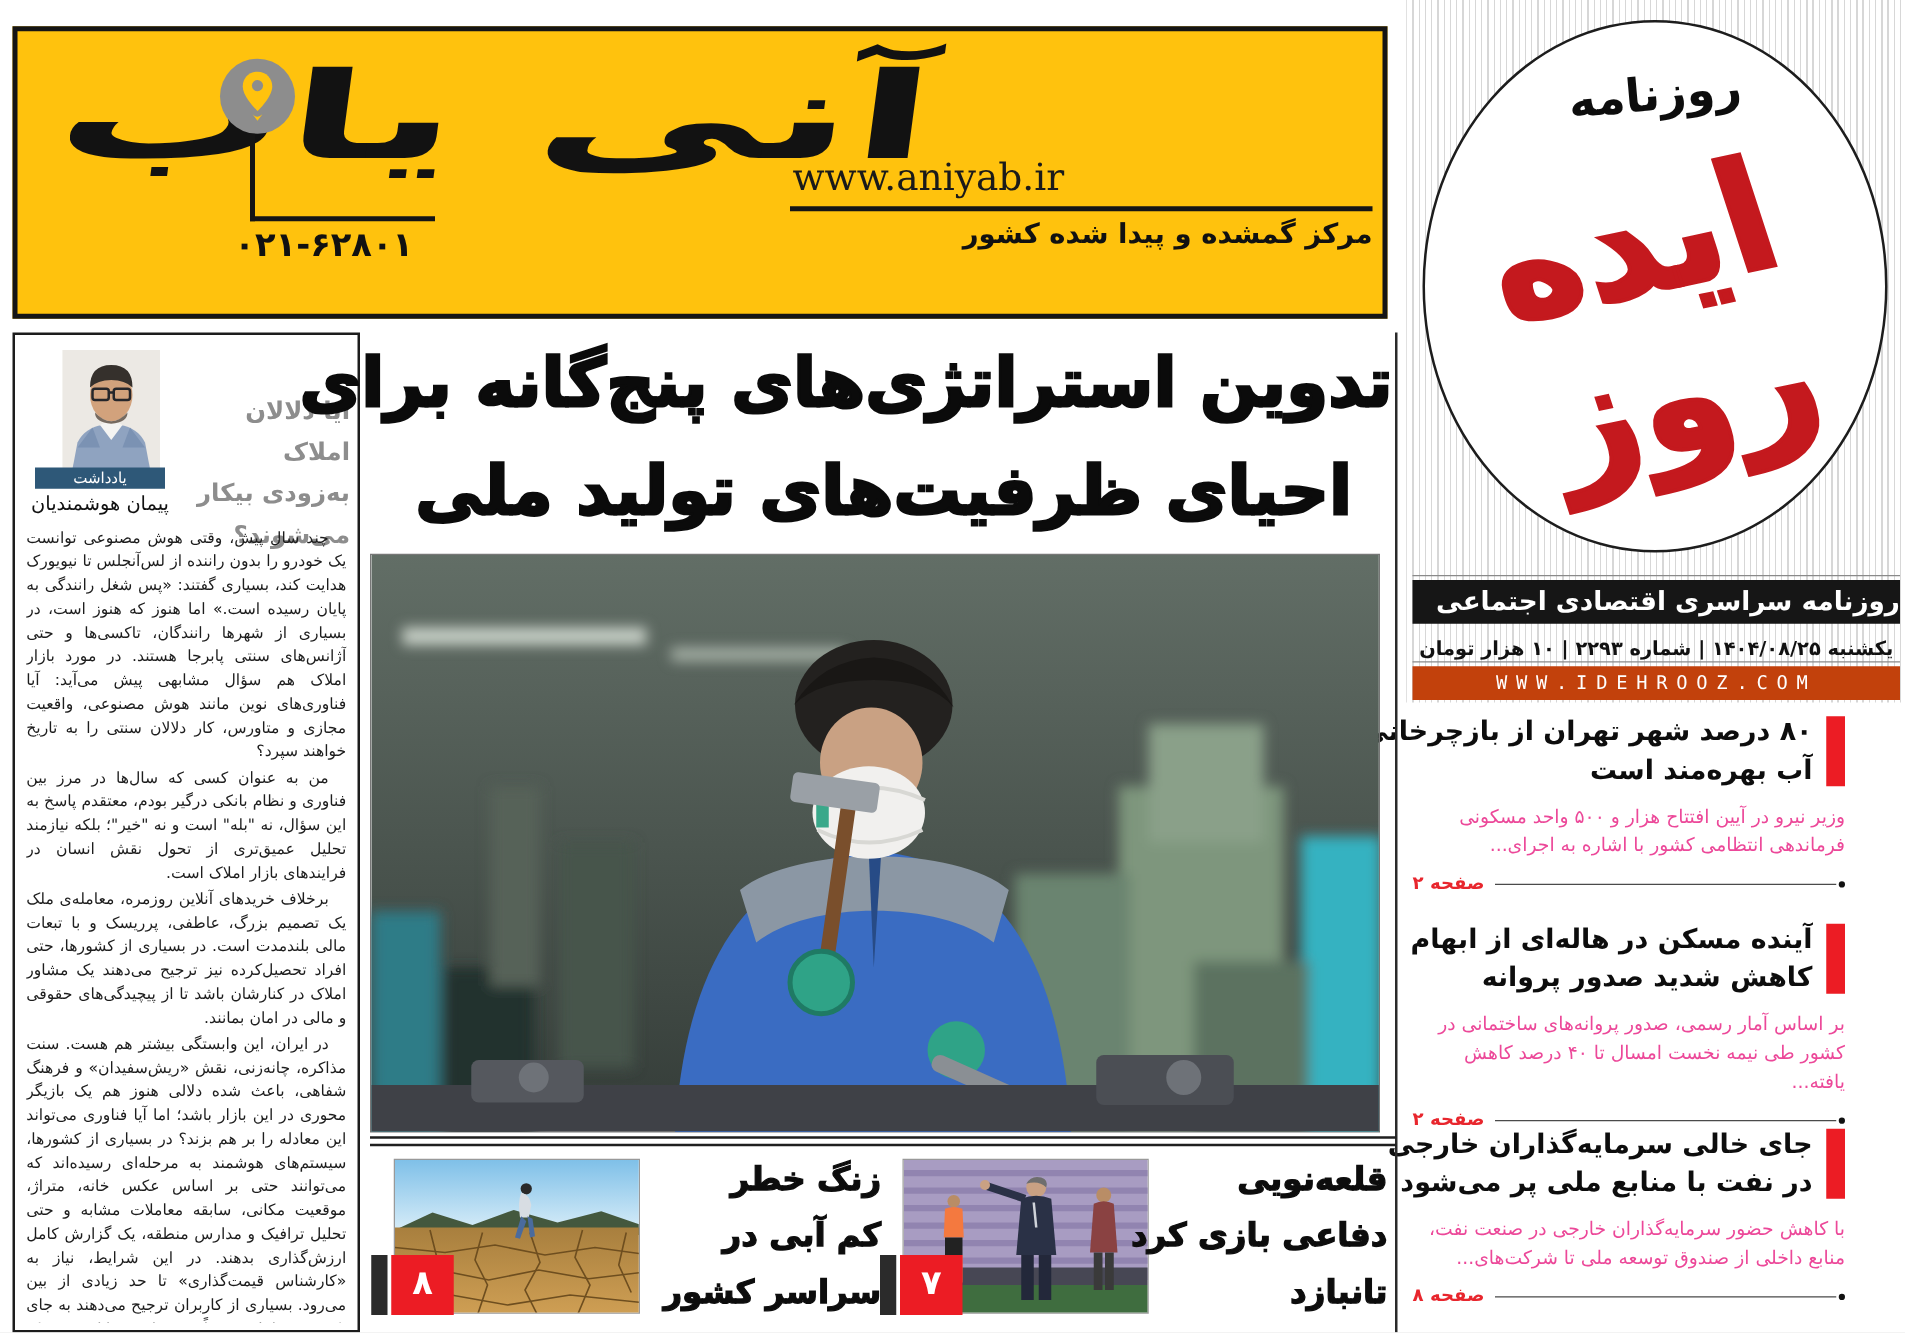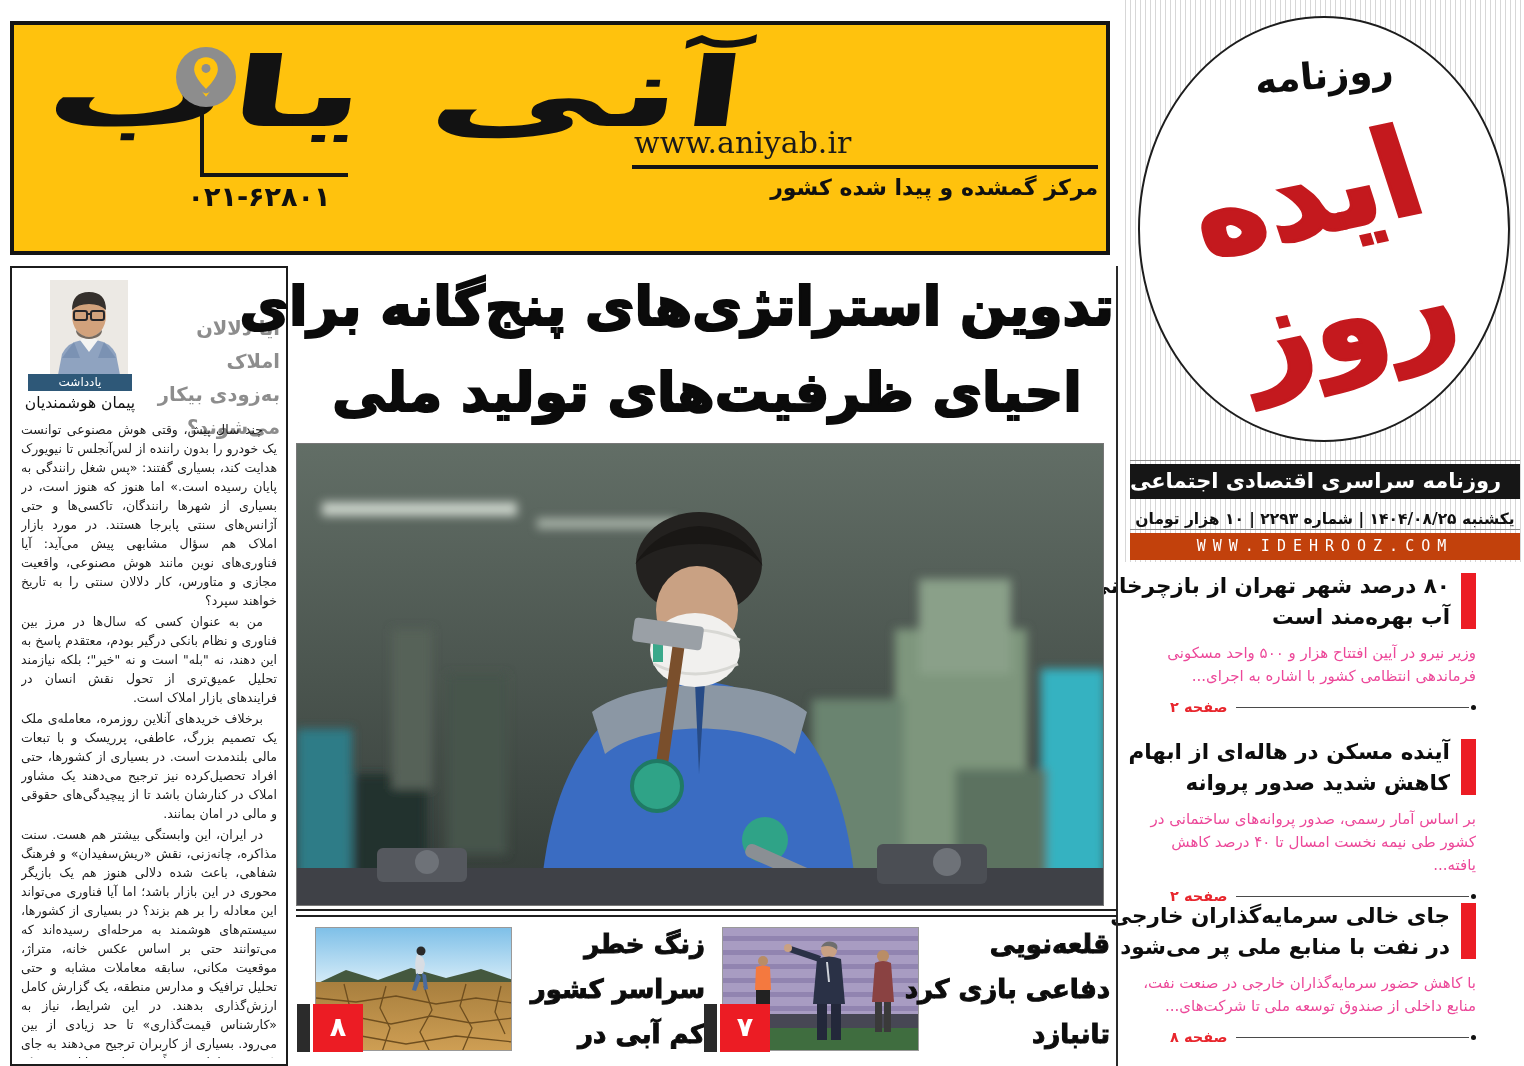--- a/index.html
+++ b/index.html
@@ -25,33 +25,33 @@
   .stripes{left:1125px;top:0;width:399px;height:562px;
            background:repeating-linear-gradient(90deg,#d7d7d7 0,#d7d7d7 1px,#fff 1px,#fff 5px);}
   .logo-circle{left:1138px;top:16px;width:372px;height:426px;border-radius:50%;background:#fff;
                border:2.5px solid #1d1d1d;overflow:hidden;}
   .logo-kicker{position:absolute;left:0;top:36px;width:100%;text-align:center;font-size:37px;font-weight:bold;
                transform:rotate(-5deg);color:#0d0d0d;}
   .logo-main{position:absolute;left:-15px;top:108px;width:400px;text-align:center;font-size:122px;font-weight:bold;
              color:#c4191e;transform:rotate(-12deg) skewX(6deg);line-height:130px;-webkit-text-stroke:3px #c4191e;}
   .hairline{height:1px;background:#8a8a8a;}
   .strap-bar{left:1130px;top:464px;width:390px;height:35px;background:#161616;color:#fff;
-             text-align:left;font-size:21px;font-weight:bold;line-height:35px;direction:rtl;}
+             text-align:right;font-size:21px;font-weight:bold;line-height:35px;direction:rtl;}
   .date-line{left:1130px;top:510px;width:390px;text-align:center;font-size:15.5px;font-weight:bold;direction:rtl;}
   .web-bar{left:1130px;top:533px;width:390px;height:27px;background:#c2410c;color:#fff;text-align:center;
            font-family:"DejaVu Sans Mono",monospace;font-size:15px;letter-spacing:7px;line-height:27px;direction:ltr;}
 
   
   .sb-item{left:1130px;width:346px;direction:rtl;}
   .sb-head{padding-left:26px;text-align:right;font-size:21.5px;font-weight:bold;line-height:31px;
            white-space:nowrap;color:#0d0d0d;position:relative;padding-right:0;}
   .sb-head .sb-redbar{position:absolute;right:-0px;top:3px;width:15px;height:56px;background:#ec1c24;}
   .sb-head-lines{padding-right:26px;}
   .sb-body{margin-top:10px;font-size:15px;line-height:23px;color:#ec4899;text-align:right;}
-  .sb-sep{display:flex;align-items:center;direction:ltr;margin-top:11px;margin-left:40px;}
+  .sb-sep{display:flex;align-items:center;direction:ltr;margin-top:11px;}
   .sb-page{color:#e8262d;font-weight:bold;font-size:14.5px;white-space:nowrap;margin-right:8px;}
   .sb-line{flex:1;height:1px;background:#4a4a4a;}
   .sb-dot{width:5px;height:5px;border-radius:50%;background:#111;margin-left:2px;}
 
   .vdivider{left:1116px;top:266px;width:2px;height:800px;background:#2a2a2a;}
 
   
   .op-col{left:10px;top:266px;width:278px;height:800px;border:2px solid #1c1c1c;background:#fff;direction:rtl;}
   .op-photo{position:absolute;right:158px;left:40px;top:12px;width:78px;height:95px;overflow:hidden;background:#ece9e4;}
   .op-label{position:absolute;left:16px;top:106px;width:104px;height:17px;background:#2e5878;color:#fff;
@@ -178,21 +178,21 @@
     </div>
     <div class="op-label">یادداشت</div>
     <div class="op-author">پیمان هوشمندیان</div>
     <div class="op-headline">
       <div>آیا دلالان املاک</div>
       <div>به‌زودی بیکار</div>
       <div>می‌شوند؟</div>
     </div>
     <div class="op-body">
       <p>چند سال پیش، وقتی هوش مصنوعی توانست یک خودرو را بدون راننده از لس‌آنجلس تا نیویورک هدایت کند، بسیاری گفتند: «پس شغل رانندگی به پایان رسیده است.» اما هنوز که هنوز است، در بسیاری از شهرها رانندگان، تاکسی‌ها و حتی آژانس‌های سنتی پابرجا هستند. در مورد بازار املاک هم سؤال مشابهی پیش می‌آید: آیا فناوری‌های نوین مانند هوش مصنوعی، واقعیت مجازی و متاورس، کار دلالان سنتی را به تاریخ خواهند سپرد؟</p>
-      <p>من به عنوان کسی که سال‌ها در مرز بین فناوری و نظام بانکی درگیر بودم، معتقدم پاسخ به این دهند، نه "بله" است و نه "خیر"؛ بلکه نیازمند تحلیل عمیق‌تری از تحول نقش انسان در فرایندهای بازار املاک است.</p>
+      <p>من به عنوان کسی که سال‌ها در مرز بین فناوری و نظام بانکی درگیر بودم، معتقدم پاسخ به این سؤال، نه "بله" است و نه "خیر"؛ بلکه نیازمند تحلیل عمیق‌تری از تحول نقش انسان در فرایندهای بازار املاک است.</p>
       <p>برخلاف خریدهای آنلاین روزمره، معامله‌ی ملک یک تصمیم بزرگ، عاطفی، پرریسک و با تبعات مالی بلندمدت است. در بسیاری از کشورها، حتی افراد تحصیل‌کرده نیز ترجیح می‌دهند یک مشاور املاک در کنارشان باشد تا از پیچیدگی‌های حقوقی و مالی در امان بمانند.</p>
       <p>در ایران، این وابستگی بیشتر هم هست. سنت مذاکره، چانه‌زنی، نقش «ریش‌سفیدان» و فرهنگ شفاهی، باعث شده دلالی هنوز هم یک بازیگر محوری در این بازار باشد؛ اما آیا فناوری می‌تواند این معادله را بر هم بزند؟ در بسیاری از کشورها، سیستم‌های هوشمند به مرحله‌ای رسیده‌اند که می‌توانند حتی بر اساس عکس خانه، متراژ، موقعیت مکانی، سابقه معاملات مشابه و حتی تحلیل ترافیک و مدارس منطقه، یک گزارش کامل ارزش‌گذاری بدهند. در این شرایط، نیاز به «کارشناس قیمت‌گذاری» تا حد زیادی از بین می‌رود. بسیاری از کاربران ترجیح می‌دهند به جای تکیه بر نظرات بعضاً مغرضانه‌ی دلالان، به یک الگوریتم بی‌طرف تکیه کنند.</p>
 
     </div>
   </div>
 
   <div class="abs main-headline">
     <div>تدوین استراتژی‌های پنج‌گانه برای</div>
     <div>احیای ظرفیت‌های تولید ملی</div>
   </div>
@@ -284,22 +284,22 @@
         <path d="M9,10 Q16,12 17,20 L15,30 L8,30 Q6,18 9,10 Z" fill="#d8dde3"></path>
         <path d="M9,29 L4,46 L8,47 L13,33 Z" fill="#4a6b9e"></path>
         <path d="M14,29 L16,46 L20,45 L18,31 Z" fill="#4a6b9e"></path>
       </g>
     </svg>
   </div>
   <div class="abs bt-black" style="left:297px;"></div>
   <div class="abs bt-red" style="left:313px;">۸</div>
   <div class="abs bt-head" style="left:515px;width:190px;">
     <div>زنگ خطر</div>
+    <div>کم آبی در</div>
     <div>سراسر کشور</div>
-    <div>کم آبی در</div>
   </div>
 
   <div class="abs bt-photo" style="left:722px;">
     <svg width="197" height="124" viewBox="0 0 197 124" preserveAspectRatio="none">
       <rect width="197" height="96" fill="#a89cc2"></rect>
       <g fill="#9184b0">
         <rect y="8" width="197" height="5"></rect>
           <rect y="22" width="197" height="5"></rect>
         <rect y="36" width="197" height="5"></rect>
           <rect y="50" width="197" height="5"></rect>

